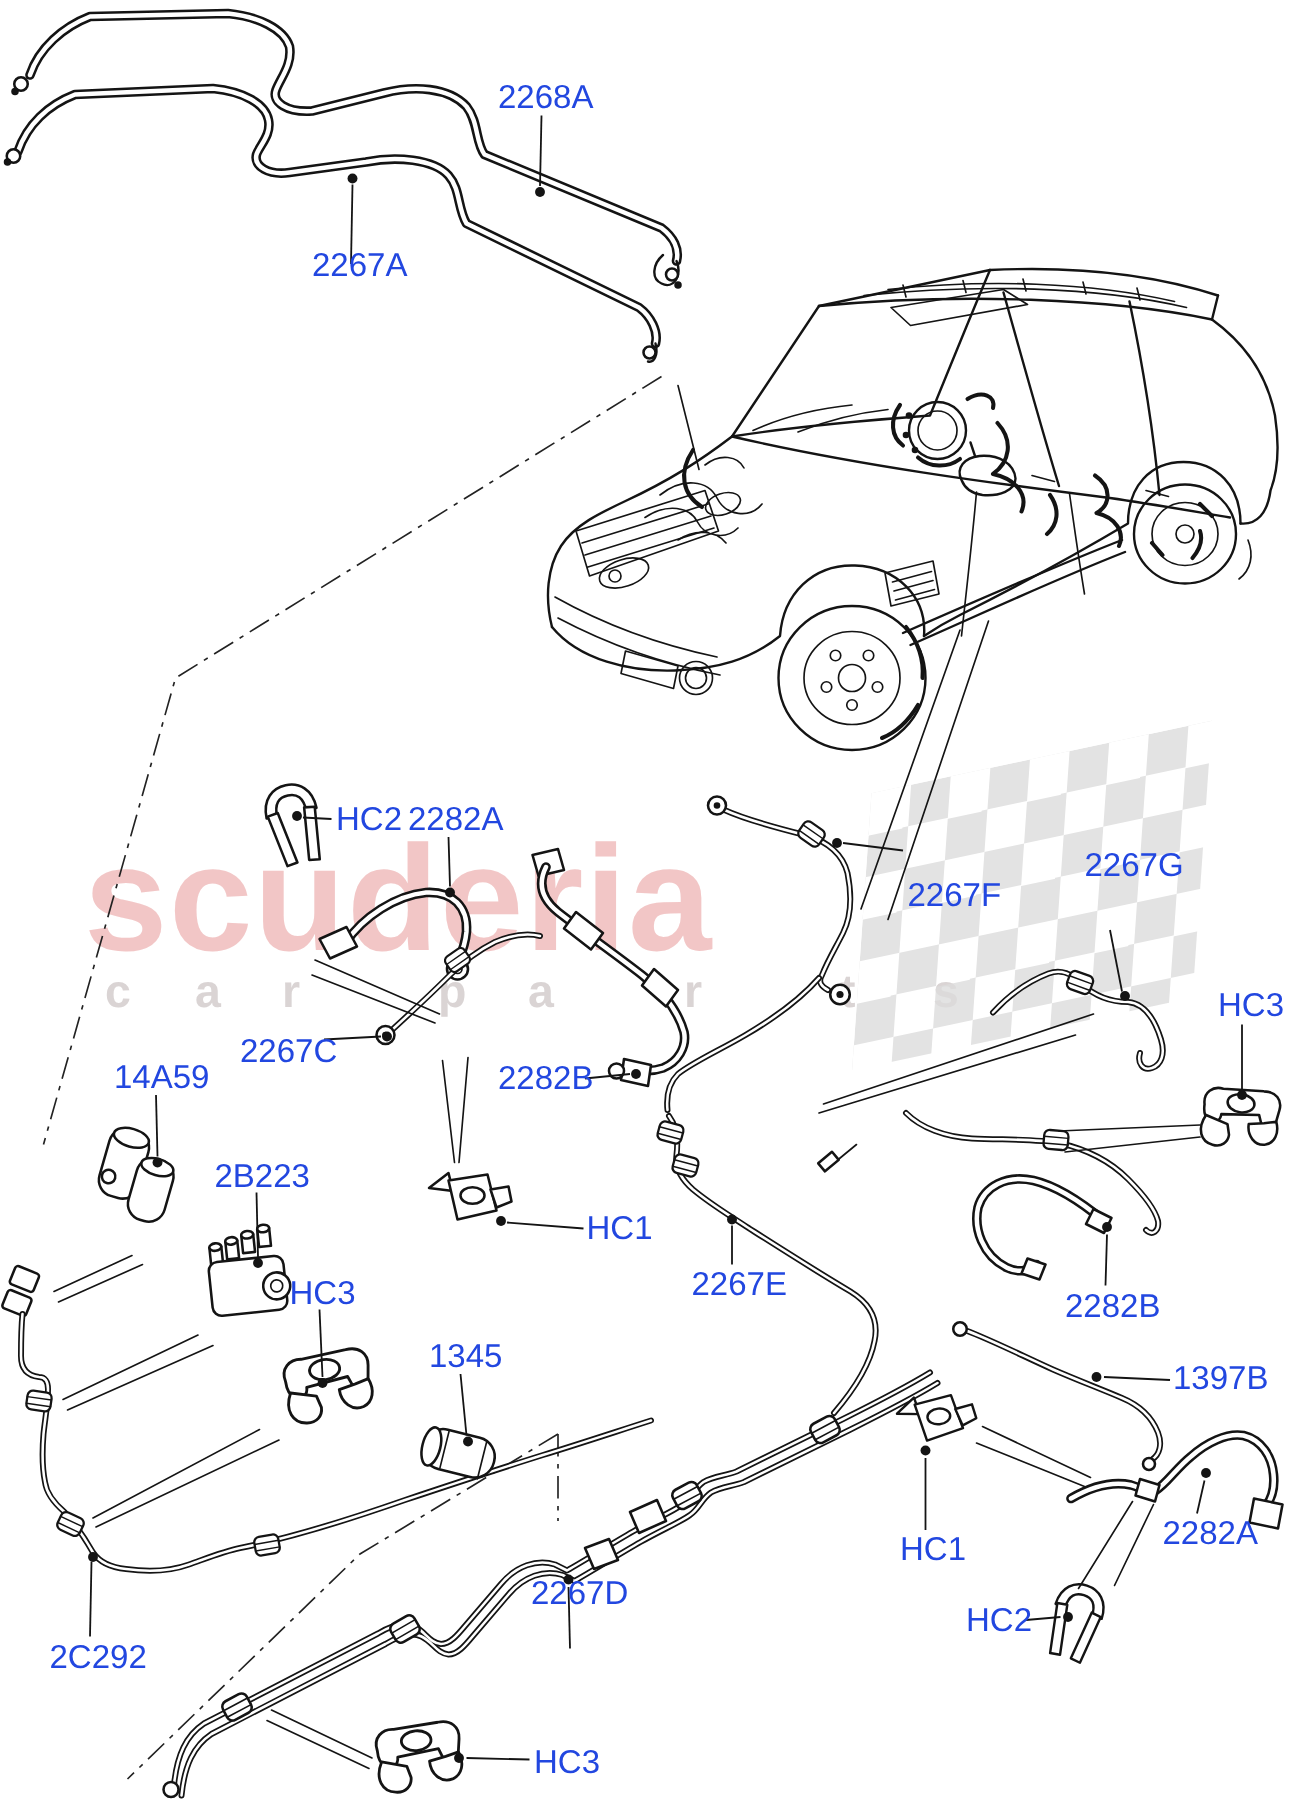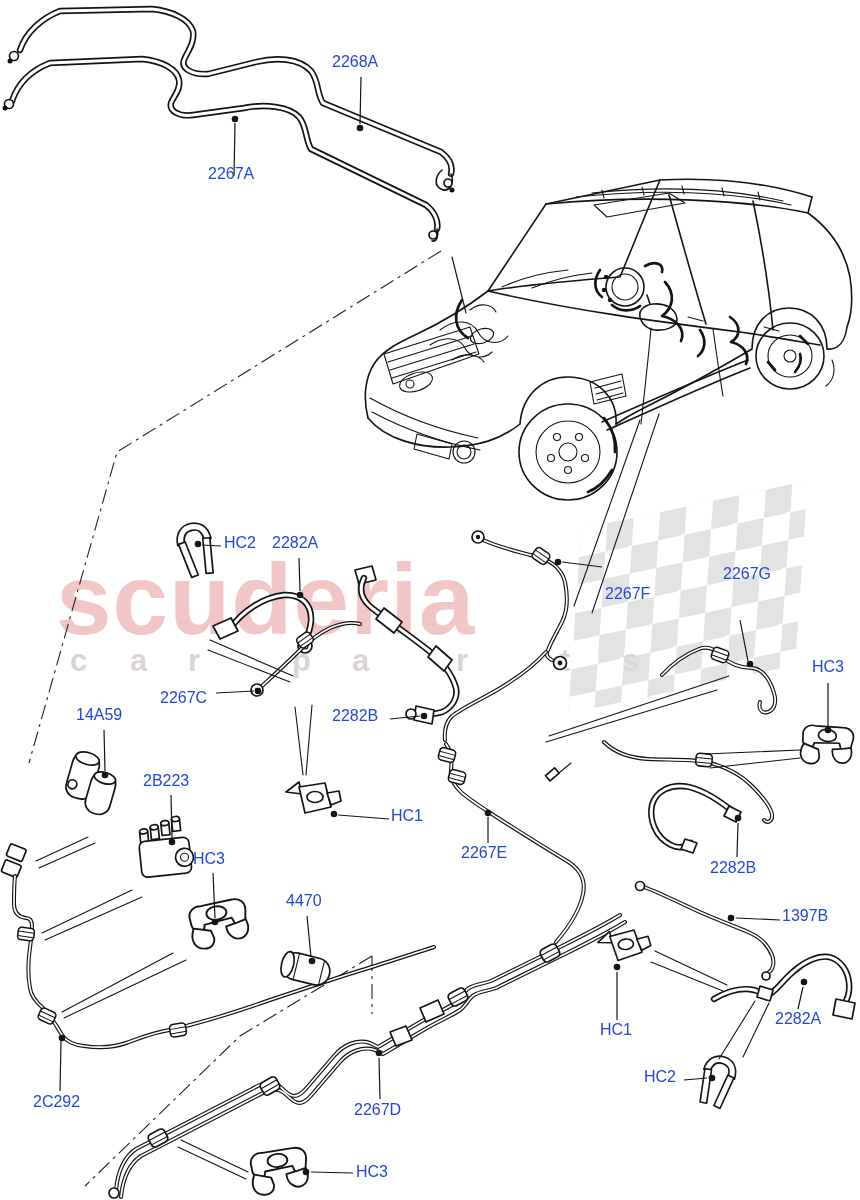--- a/index.html
+++ b/index.html
@@ -33,21 +33,21 @@
   .tube-i { fill:none; stroke:#ffffff; stroke-width:3.0; stroke-linecap:round; stroke-linejoin:round; }
   .pipe-o { fill:none; stroke:#141414; stroke-width:4.0; stroke-linecap:round; stroke-linejoin:round; }
   .pipe-i { fill:none; stroke:#ffffff; stroke-width:1.7; stroke-linecap:round; stroke-linejoin:round; }
   .part { fill:#ffffff; stroke:#141414; stroke-width:1.7; stroke-linejoin:round; }
   .dash { fill:none; stroke:#222; stroke-width:1.1; stroke-dasharray:15 5 3 5; }
   .leader { fill:none; stroke:#141414; stroke-width:1.2; }
   .dot { fill:#141414; stroke:none; }
   
   .plabel {
     position:absolute; z-index:2; font-family:"Liberation Sans", sans-serif;
-    font-size:16px; color:#2247e0; cursor:pointer; white-space:nowrap; line-height:1;
+    font-size:22px; color:#2247e0; cursor:pointer; white-space:nowrap; line-height:1;
   }
 </style>
 </head>
 <body>
 
 <div id="stage">
 
   <div id="wm-brand">scuderia</div>
   <span class="wm-letter" style="left:70px">c</span>
   <span class="wm-letter" style="left:130px">a</span>
@@ -387,22 +387,22 @@
   <div class="plabel" style="left:605px; top:586px">2267F</div>
   <div class="plabel" style="left:723px; top:566px">2267G</div>
   <div class="plabel" style="left:812px; top:659px">HC3</div>
   <div class="plabel" style="left:160px; top:690px">2267C</div>
   <div class="plabel" style="left:332px; top:708px">2282B</div>
   <div class="plabel" style="left:76px;  top:707px">14A59</div>
   <div class="plabel" style="left:143px; top:773px">2B223</div>
   <div class="plabel" style="left:193px; top:851px">HC3</div>
   <div class="plabel" style="left:391px; top:808px">HC1</div>
   <div class="plabel" style="left:461px; top:845px">2267E</div>
-  <div class="plabel" style="left:286px; top:893px">4470</div>
+  <div class="plabel" style="left:286px; top:893px">1345</div>
   <div class="plabel" style="left:710px; top:860px">2282B</div>
   <div class="plabel" style="left:782px; top:908px">1397B</div>
   <div class="plabel" style="left:600px; top:1022px">HC1</div>
   <div class="plabel" style="left:775px; top:1011px">2282A</div>
   <div class="plabel" style="left:644px; top:1069px">HC2</div>
   <div class="plabel" style="left:33px;  top:1094px">2C292</div>
-  <div class="plabel" style="left:354px; top:1102px">2267D</div>
+  <div class="plabel" style="left:354px; top:1051px">2267D</div>
   <div class="plabel" style="left:356px; top:1164px">HC3</div>
 </div>
 
 </body></html>

